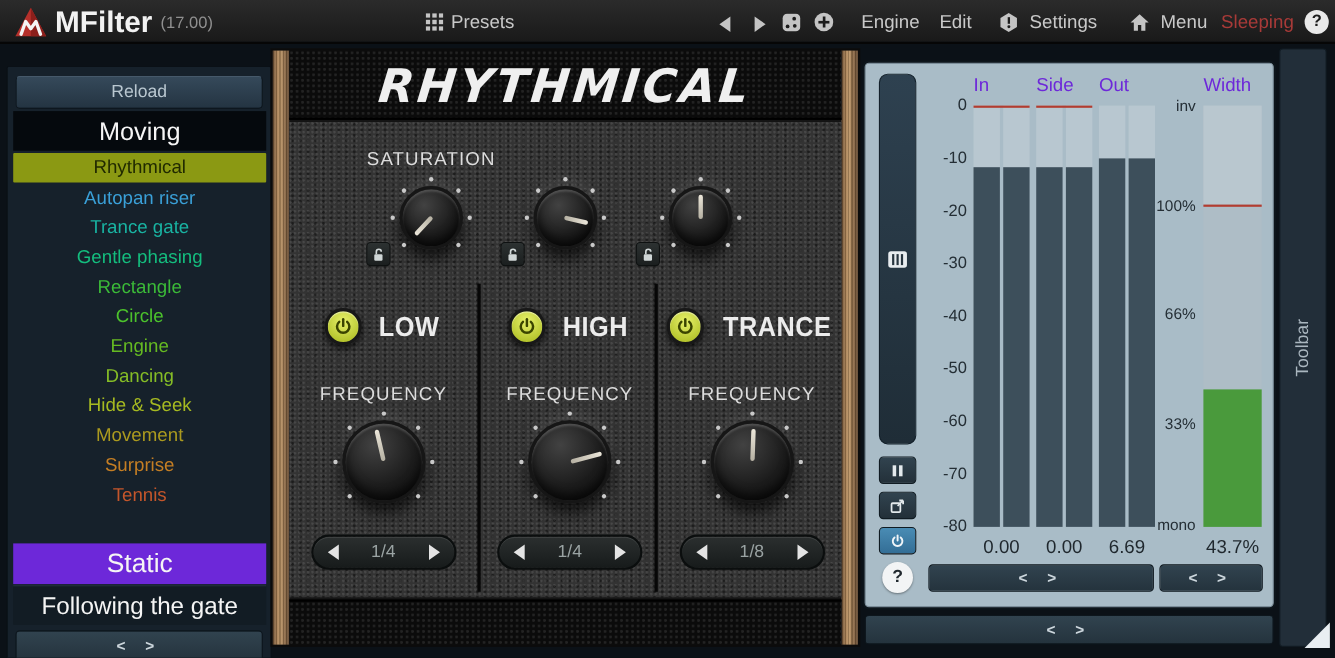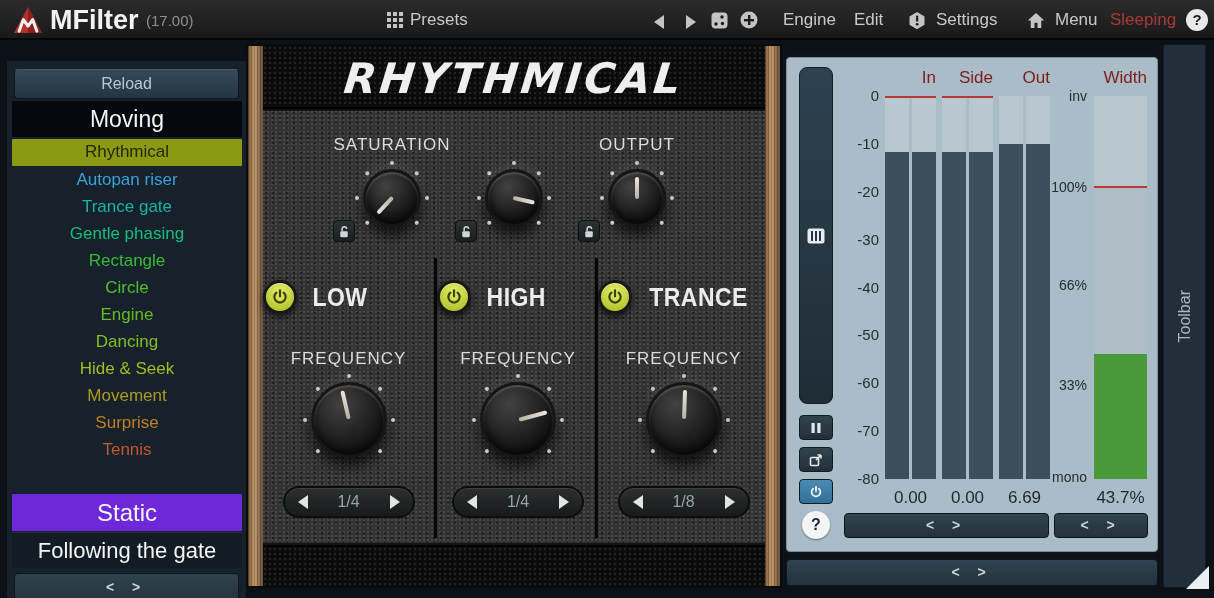--- a/index.html
+++ b/index.html
@@ -72,21 +72,21 @@
         border-radius:2px;background:linear-gradient(#ece7da,#b5b0a2);}
   .klabel{position:absolute;left:0;right:0;top:0;height:22px;line-height:22px;text-align:center;
         color:#dcdcdc;font-size:17px;letter-spacing:1px;}
   .tknob{position:absolute;top:88px;width:160px;height:130px;}
   .tknob .knob{position:absolute;left:51px;top:35px;}
   .lockbtn{position:absolute;left:21px;top:86px;width:22px;height:22px;border-radius:4px;cursor:pointer;
         background:linear-gradient(#2c3131,#1b1f1f);border:1px solid #0e1111;display:flex;align-items:center;justify-content:center;}
 
   
   .section{position:absolute;top:212px;height:300px;}
-  .shead{position:absolute;left:0;right:0;top:22px;display:flex;align-items:center;gap:13px;}
+  .shead{position:absolute;left:0;right:0;top:22px;display:flex;align-items:center;justify-content:center;gap:13px;}
   .pbtn{width:34px;height:34px;border-radius:50%;cursor:pointer;flex:0 0 auto;
         background:radial-gradient(circle at 50% 32%,#e6f06a,#b6c52e 75%);
         border:3px solid #181818;box-shadow:0 3px 6px rgba(0,0,0,.65),inset 0 1px 1px rgba(255,255,255,.5);
         display:flex;align-items:center;justify-content:center;}
   .sname{color:#ececec;font-size:25px;font-weight:bold;letter-spacing:.5px;transform:scaleX(.92);}
   .sparam{position:absolute;left:0;right:0;top:90px;height:22px;line-height:22px;text-align:center;
         color:#dcdcdc;font-size:17px;letter-spacing:1px;}
   .section .knob{position:absolute;left:50%;top:124px;margin-left:-38px;}
   .rate{position:absolute;left:50%;top:228px;width:132px;height:32px;transform:translateX(-50%);cursor:pointer;
         background:linear-gradient(#2b2f2f,#171b1b);border:2px solid #0b0e0e;border-radius:16px;
@@ -105,21 +105,21 @@
         display:flex;align-items:center;justify-content:center;}
   .mbtn{position:absolute;left:12px;width:34px;height:25px;border-radius:4px;cursor:pointer;
         background:linear-gradient(#31434f,#233039);border:1px solid #101b22;
         display:flex;align-items:center;justify-content:center;}
   .mbtn.active{background:linear-gradient(#4a8cb4,#336e96);}
   .mhelp{position:absolute;left:15px;top:453px;width:28px;height:28px;border-radius:50%;background:#f2f4f5;
         color:#20282e;font-weight:bold;font-size:16px;text-align:center;line-height:28px;cursor:pointer;
         box-shadow:0 1px 2px rgba(0,0,0,.4);}
   .tick{position:absolute;width:52px;left:40px;height:18px;line-height:18px;text-align:right;
         color:#242e35;font-size:15px;}
-  .mhdr{position:absolute;top:10px;height:19px;line-height:19px;text-align:right;color:#7f1d1d;font-size:17px;}
+  .mhdr{position:absolute;top:10px;height:19px;line-height:19px;text-align:left;color:#6d28d9;font-size:17px;}
   .mval{position:absolute;top:430px;height:19px;line-height:19px;text-align:center;color:#1f272d;font-size:17px;}
   .mgroup{position:absolute;top:38px;height:383px;width:51px;}
   .mcol{position:absolute;top:0;bottom:0;width:24px;background:#b8c7d0;}
   .mcol.r{left:27px;}
   .mfill{position:absolute;left:0;right:0;bottom:0;}
   .mpeak{position:absolute;top:0;left:0;right:0;height:2px;}
   .wtrack{position:absolute;left:307px;top:38px;width:53px;height:383px;background:#aebdc6;}
   .wtrack .lite{position:absolute;left:0;right:0;top:0;height:90px;background:#b9c7cf;}
   .wlab{position:absolute;left:248px;width:52px;height:17px;line-height:17px;text-align:right;
         color:#242e35;font-size:14px;}
@@ -276,21 +276,20 @@
           <span class="pointer" style="transform: rotate(103deg);"></span>
         </div>
         <div class="lockbtn">
           <svg width="12" height="13" viewBox="0 0 16 17">
               <rect x="3" y="8" width="10" height="8" rx="1.5" fill="#cfd6d6"></rect>
           <path d="M5.5 8 V5 a3 3 0 0 1 6 0" fill="none" stroke="#cfd6d6" stroke-width="2"></path>
             </svg>
         </div>
       </div>
       <div class="tknob" style="left:294px">
-        <div class="klabel">OUTPUT</div>
         <div class="knob k58">
           <span class="dots">
               <i style="transform: rotate(-135deg);"></i>
               <i style="transform: rotate(-90deg);"></i>
               <i style="transform: rotate(-45deg);"></i>
               <i style="transform: rotate(0deg);"></i>
               <i style="transform: rotate(45deg);"></i>
               <i style="transform: rotate(90deg);"></i>
               <i style="transform: rotate(135deg);"></i>
             </span>

